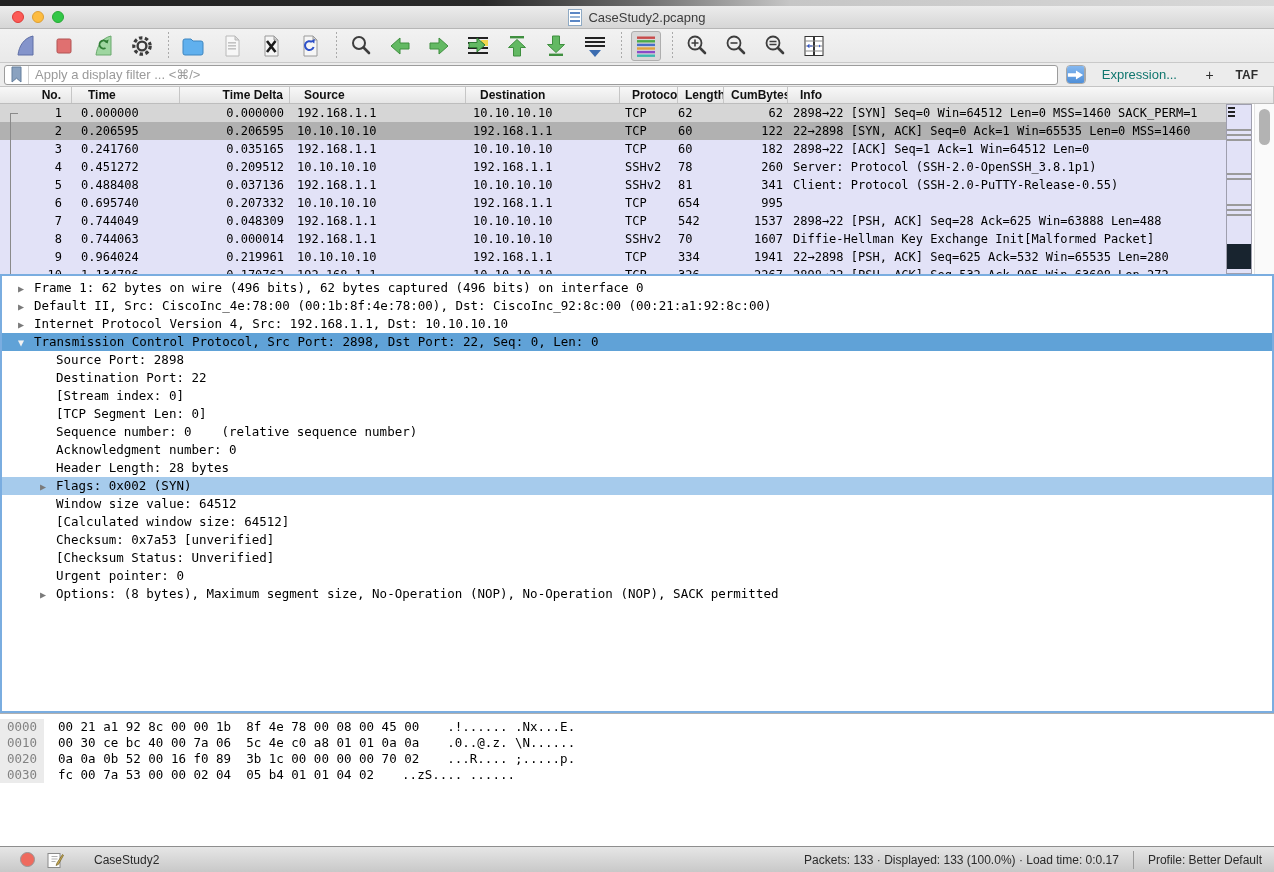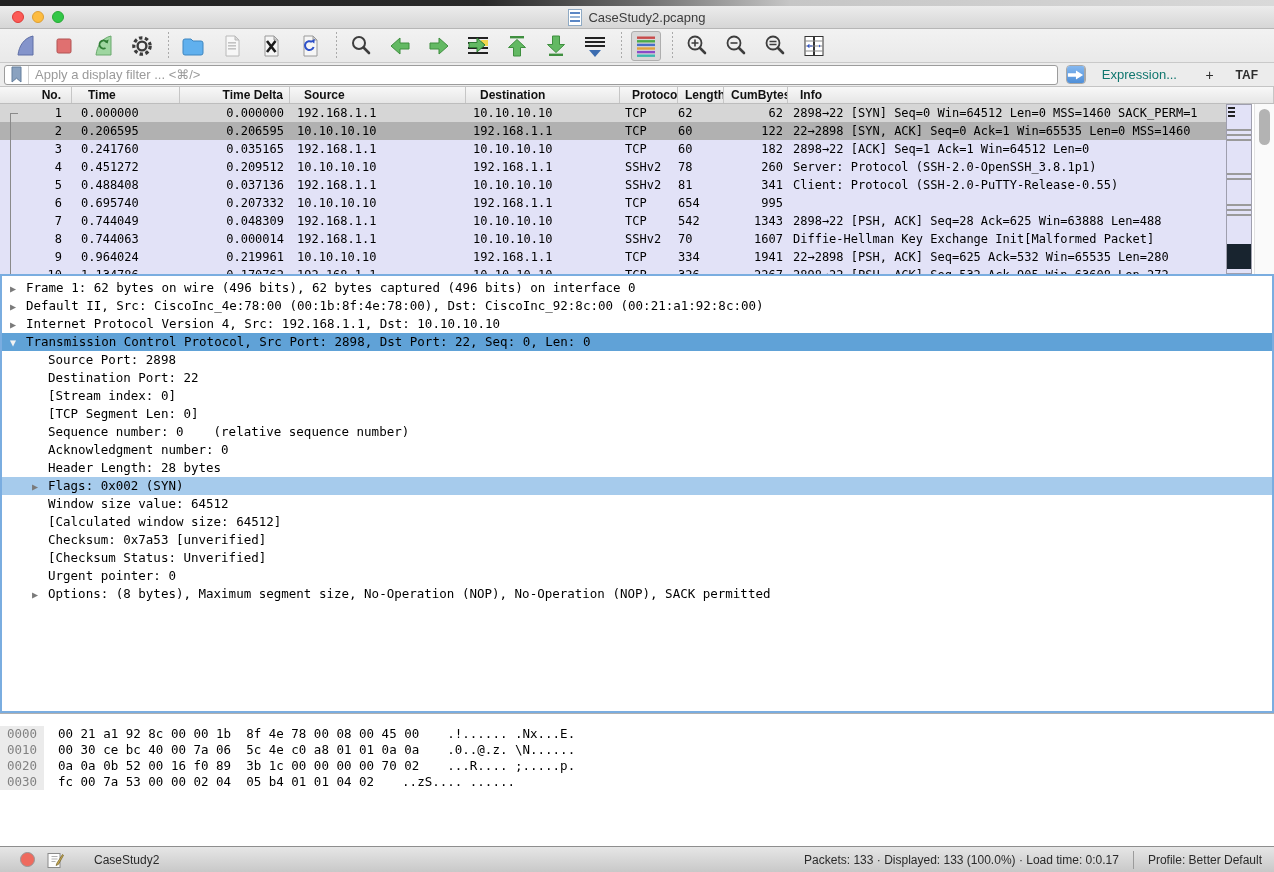--- a/index.html
+++ b/index.html
@@ -86,29 +86,29 @@
   .mm-dark { position:absolute; left:0; width:100%; height:25px; background:#18242f; }
   .vscroll { position:absolute; right:0; top:17px; width:20px; height:170px;
     background:#fafafa; border-left:1px solid #e2e2e2; }
   .vthumb { position:absolute; left:4px; top:5px; width:11px; height:36px;
     background:#b3b3b3; border-radius:6px; }
 
   
   .detail { position:absolute; left:0; top:274px; width:100%; height:439px;
     background:#fff; border:2px solid #7aade0; overflow:hidden;
     font-family:"DejaVu Sans Mono", monospace; font-size:12.5px; padding-top:3px; }
-  .dline { height:18px; line-height:18px; white-space:pre; padding-left:8px; overflow:hidden; }
+  .dline { height:18px; line-height:18px; white-space:pre; padding-left:16px; overflow:hidden; }
   .darrow { display:inline-block; width:16px; color:#7a7a7a; font-size:10px; }
   .hl-selected { background:#60a2d7; }
   .hl-selected .darrow { color:#f2f2f2; }
   .hl-sub { background:#a6cbec; }
 
   
   .hexpane { position:absolute; left:0; top:713px; width:100%; height:133px;
-    background:#fff; border-top:1px solid #b0b0b0; padding-top:12px;
+    background:#fff; border-top:1px solid #b0b0b0; padding-top:5px;
     font-family:"DejaVu Sans Mono", monospace; font-size:12.5px; }
   .hrow { height:16px; line-height:16px; white-space:pre; }
   .hoff { display:inline-block; width:44px; background:#ebebeb; color:#828282; padding-left:7px; }
   .hhex { margin-left:14px; color:#000; }
   .hascii { margin-left:28px; color:#000; }
 
   
   .statusbar { position:absolute; left:0; top:846px; width:100%; height:26px;
     background:linear-gradient(#e6e6e6,#c8c8c8); border-top:1px solid #8e8e8e;
     display:flex; align-items:center; font-size:12px; color:#2a2a2a; }
@@ -399,21 +399,21 @@
           <span class="pcell c-cumbytes">995</span>
         </div>
         <div class="prow lav">
           <span class="pcell c-no">7</span>
           <span class="pcell c-time">0.744049</span>
           <span class="pcell c-delta">0.048309</span>
           <span class="pcell c-source">192.168.1.1</span>
           <span class="pcell c-destination">10.10.10.10</span>
           <span class="pcell c-protocol">TCP</span>
           <span class="pcell c-length">542</span>
-          <span class="pcell c-cumbytes">1343</span>
+          <span class="pcell c-cumbytes">1537</span>
           <span class="pcell c-info">2898→22 [PSH, ACK] Seq=28 Ack=625 Win=63888 Len=488</span>
         </div>
         <div class="prow lav">
           <span class="pcell c-no">8</span>
           <span class="pcell c-time">0.744063</span>
           <span class="pcell c-delta">0.000014</span>
           <span class="pcell c-source">192.168.1.1</span>
           <span class="pcell c-destination">10.10.10.10</span>
           <span class="pcell c-protocol">SSHv2</span>
           <span class="pcell c-length">70</span>

